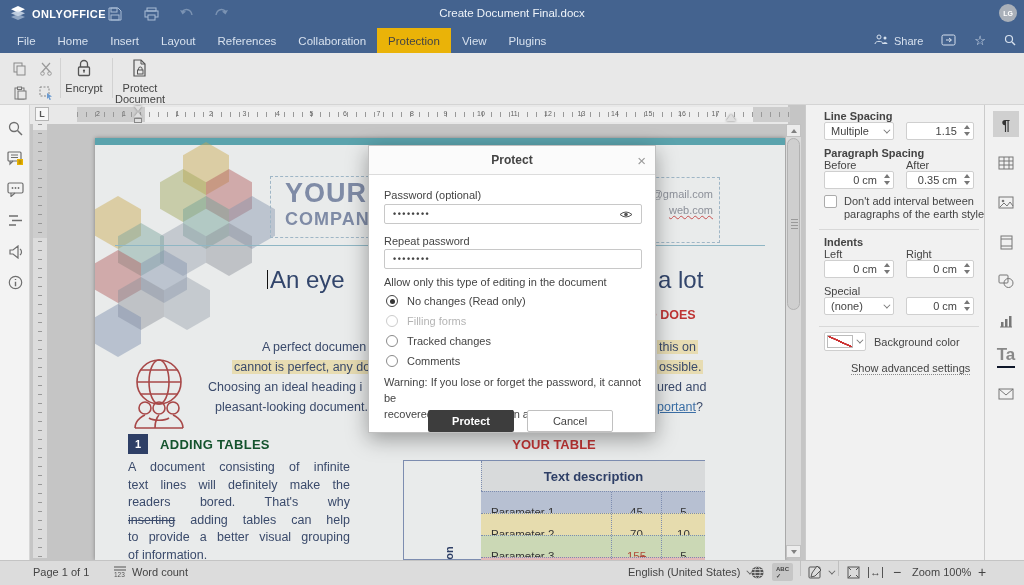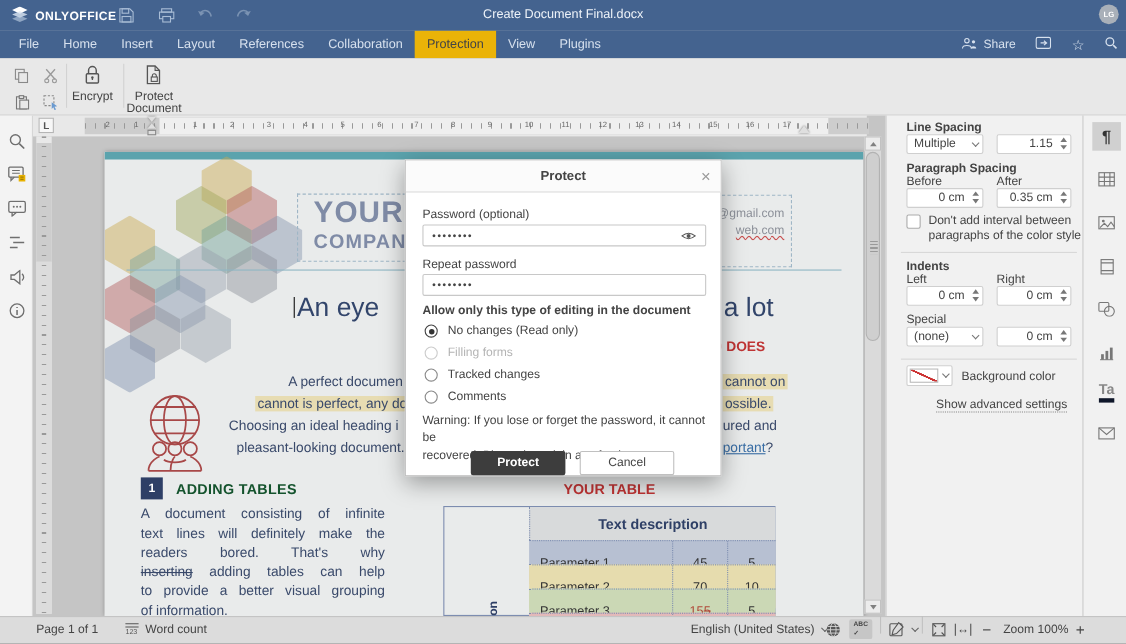--- a/index.html
+++ b/index.html
@@ -102,21 +102,21 @@
 
   
   .dialog{left:368px;top:145px;width:288px;height:288px;background:#fff;border:1px solid #c0c0c0;
           box-shadow:0 6px 20px rgba(0,0,0,.35);z-index:100}
   .dlg-head{position:absolute;left:0;top:0;width:100%;height:29px;background:#fbfbfb;border-bottom:1px solid #dcdcdc;
             display:flex;align-items:center;justify-content:center;font-size:12px;color:#444;font-weight:bold}
   .dlg-close{position:absolute;right:9px;top:6px;font-size:15px;color:#999;font-weight:normal}
   .dlg-label{position:absolute;left:15px;font-size:11px;color:#444}
   .dlg-input{position:absolute;left:15px;width:258px;height:20px;border:1px solid #c8c8c8;border-radius:2px;background:#fff;
              display:flex;align-items:center;padding:0 8px;font-size:9px;letter-spacing:1.5px;font-weight:bold;color:#444}
-  .dlg-bold{position:absolute;left:15px;font-size:11px;font-weight:bold;color:#444}
+  .dlg-bold{position:absolute;left:15px;font-size:11px;font-weight:normal;color:#444}
   .radio-row{position:absolute;left:17px;display:flex;align-items:center;gap:9px;font-size:11px;color:#444}
   .radio{width:12px;height:12px;border-radius:50%;border:1px solid #8a8a8a;background:#fff;position:relative}
   .radio.sel{border-color:#444}
   .radio.sel::after{content:"";position:absolute;left:2.5px;top:2.5px;width:5px;height:5px;border-radius:50%;background:#333}
   .radio.dis{border-color:#ccc}
   .radio-row.dis{color:#b4b4b4}
   .warn{position:absolute;left:15px;font-size:11px;color:#444;line-height:16px}
   .btn-protect{position:absolute;left:59px;top:264px;width:86px;height:22px;background:#3d3d3d;color:#fff;
                font-weight:bold;font-size:11px;display:flex;align-items:center;justify-content:center;border-radius:2px}
   .btn-cancel{position:absolute;left:158px;top:264px;width:86px;height:22px;background:#fff;border:1px solid #c0c0c0;color:#444;
@@ -138,21 +138,21 @@
   .rp-divider{position:absolute;left:13px;width:160px;height:1px;background:#d8d8d8}
   .swatch{position:absolute;width:42px;height:19px;border:1px solid #cfcfcf;border-radius:2px;background:#fff}
   .swatch .no-color{position:absolute;left:2px;top:2px;width:26px;height:13px;border:1px solid #bbb;background:
       linear-gradient(to top right,transparent 45%,#c33 46%,#c33 54%,transparent 55%)}
   .swatch .chev{position:absolute;right:4px;top:6px;width:5px;height:5px;border-right:1px solid #777;border-bottom:1px solid #777;transform:rotate(45deg) translateY(-2px)}
   .adv-link{position:absolute;font-size:11px;color:#444;border-bottom:1px dotted #888}
   .rstrip{position:absolute;left:178px;top:0;width:41px;height:455px;border-left:1px solid #cbcbcb}
   .rs-icon{position:absolute;left:8px;width:26px;height:26px;display:flex;align-items:center;justify-content:center;color:#777}
   .rs-icon.active{background:#d0d0d0;color:#333}
   .para-mark{font-size:15px;font-weight:bold}
-  .ta-txt{font-size:13px;font-weight:bold;color:#888;border-bottom:4px solid #0f172a;padding-bottom:1px}
+  .ta-txt{font-size:17px;font-weight:bold;color:#888;border-bottom:2px solid #0f172a;padding-bottom:1px}
 
   
   .statusbar{left:0;top:560px;width:1024px;height:25px;background:#dcdcdc;border-top:1px solid #c4c4c4;color:#4a4a4a}
   .sb-item{position:absolute;top:0;height:24px;display:flex;align-items:center;font-size:11px;gap:5px}
   .sb-chev{width:5px;height:5px;border-right:1px solid #666;border-bottom:1px solid #666;transform:rotate(45deg) translateY(-2px)}
   .sb-pressed{background:#c6c6c6;border-radius:2px;padding:2px 4px}
   .sb-sep{position:absolute;top:4px;width:1px;height:16px;background:#c0c0c0}
   .fitw{font-size:11px;border-left:1px solid #555;border-right:1px solid #555;padding:0 1px;line-height:11px}
 </style>
 </head>
@@ -408,21 +408,21 @@
 
     <div class="cursor" style="left:172px;top:132px"></div>
     <div class="abs headline" style="left:175px;top:128px">An eye</div>
     <div class="abs headline" style="left:563px;top:128px">a lot</div>
     <div class="abs redfrag" style="left:552px;top:170px">O DOES</div>
 
     <div class="iline" style="left:167px;top:202px">A perfect documen</div>
     <div class="iline hl" style="left:137px;top:222px">cannot is perfect, any doc</div>
     <div class="iline" style="left:113px;top:242px">Choosing an ideal heading i</div>
     <div class="iline" style="left:120px;top:262px">pleasant-looking document.</div>
-    <div class="iline hl" style="left:562px;top:202px">cannot on</div>
+    <div class="iline hl" style="left:562px;top:202px">this on</div>
     <div class="iline hl" style="left:562px;top:222px">ossible.</div>
     <div class="iline" style="left:562px;top:242px">ured and</div>
     <div class="iline" style="left:562px;top:262px"><span class="link">portant</span><span>?</span></div>
 
     <div class="abs" style="left:33px;top:218px">
       <svg width="62" height="78" viewBox="0 0 62 78" fill="none" stroke="#a84848" stroke-width="1.6">
         <circle cx="31" cy="26" r="22"></circle>
         <ellipse cx="31" cy="26" rx="10" ry="22"></ellipse>
         <path d="M9 26 h44 M12 14 h38 M12 38 h38"></path>
         <circle cx="17" cy="52" r="6"></circle>
@@ -556,21 +556,21 @@
     </div>
     <div class="rp-spin" style="left:100px;top:66px;width:68px">
       <span>0.35 cm</span>
       <span class="spin-arrows">
           <span class="sp-up"></span>
           <span class="sp-dn"></span>
         </span>
     </div>
     <div class="chk" style="left:18px;top:90px"></div>
     <div class="rp-label" style="left:38px;top:90px;line-height:13px">
-      <span>Don't add interval between</span><br><span>paragraphs of the color style</span>
+      <span>Don't add interval between</span><br><span>paragraphs of the earth style</span>
     </div>
     <div class="rp-divider" style="top:124px"></div>
     <div class="rp-bold" style="left:18px;top:131px">Indents</div>
     <div class="rp-label" style="left:18px;top:143px">Left</div>
     <div class="rp-label" style="left:100px;top:143px">Right</div>
     <div class="rp-spin" style="left:18px;top:155px;width:70px">
       <span>0 cm</span>
       <span class="spin-arrows">
           <span class="sp-up"></span>
           <span class="sp-dn"></span>

